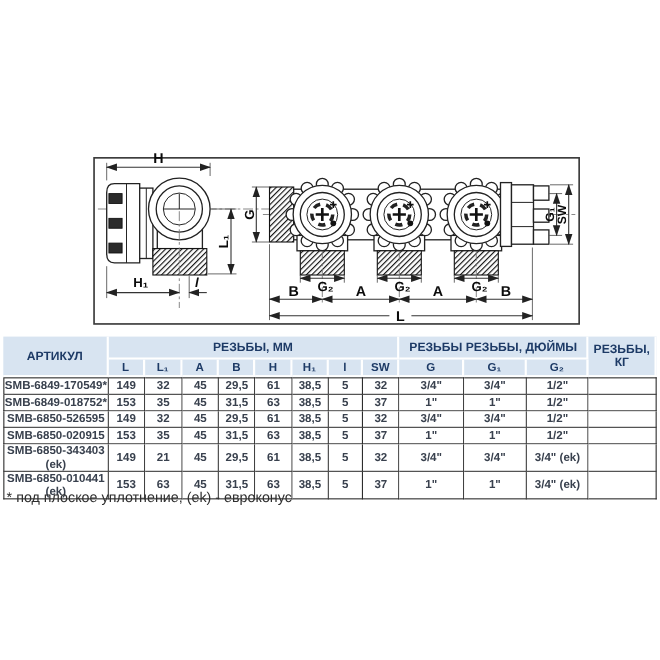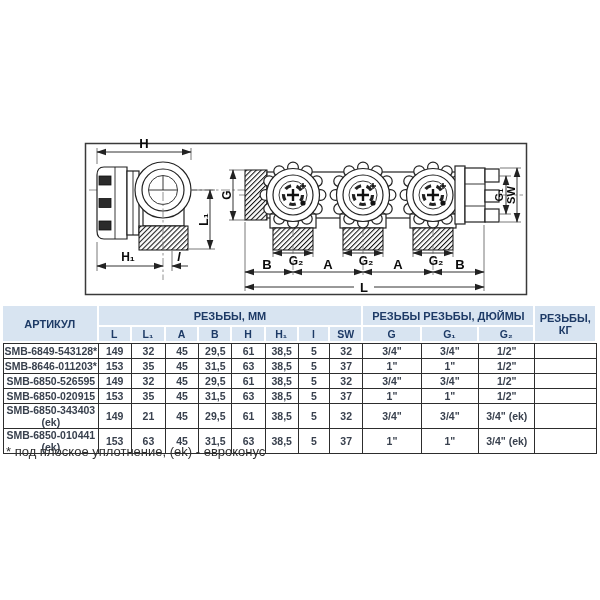--- a/index.html
+++ b/index.html
@@ -215,36 +215,36 @@
         <td class="hcell">H</td>
         <td class="hcell">H₁</td>
         <td class="hcell">l</td>
         <td class="hcell">SW</td>
         <td class="hcell">G</td>
         <td class="hcell">G₁</td>
         <td class="hcell">G₂</td>
       </tr>
 
       <tr class="brow first">
-        <td class="bcell">SMB-6849-543128*</td>
+        <td class="bcell">SMB-6849-170549*</td>
         <td class="bcell">149</td>
         <td class="bcell">32</td>
         <td class="bcell">45</td>
         <td class="bcell">29,5</td>
         <td class="bcell">61</td>
         <td class="bcell">38,5</td>
         <td class="bcell">5</td>
         <td class="bcell">32</td>
         <td class="bcell">3/4"</td>
         <td class="bcell">3/4"</td>
         <td class="bcell">1/2"</td>
         <td class="bcell"></td>
       </tr>
       <tr class="brow">
-        <td class="bcell">SMB-8646-011203*</td>
+        <td class="bcell">SMB-6849-018752*</td>
         <td class="bcell">153</td>
         <td class="bcell">35</td>
         <td class="bcell">45</td>
         <td class="bcell">31,5</td>
         <td class="bcell">63</td>
         <td class="bcell">38,5</td>
         <td class="bcell">5</td>
         <td class="bcell">37</td>
         <td class="bcell">1"</td>
         <td class="bcell">1"</td>

